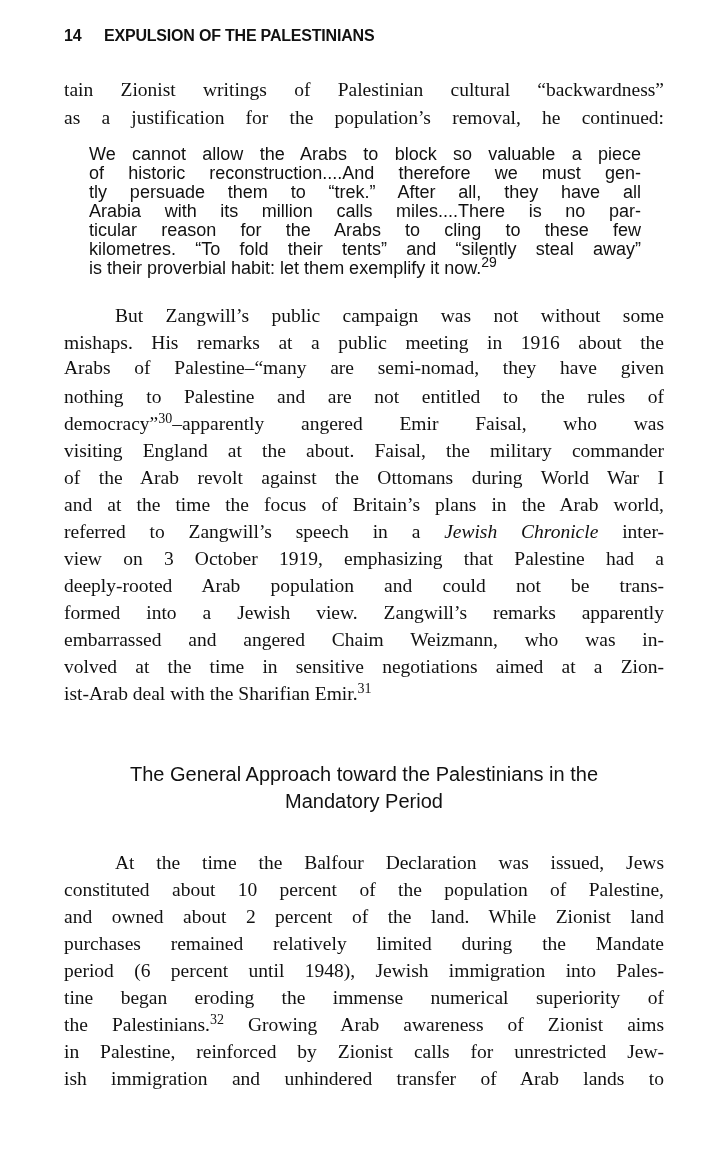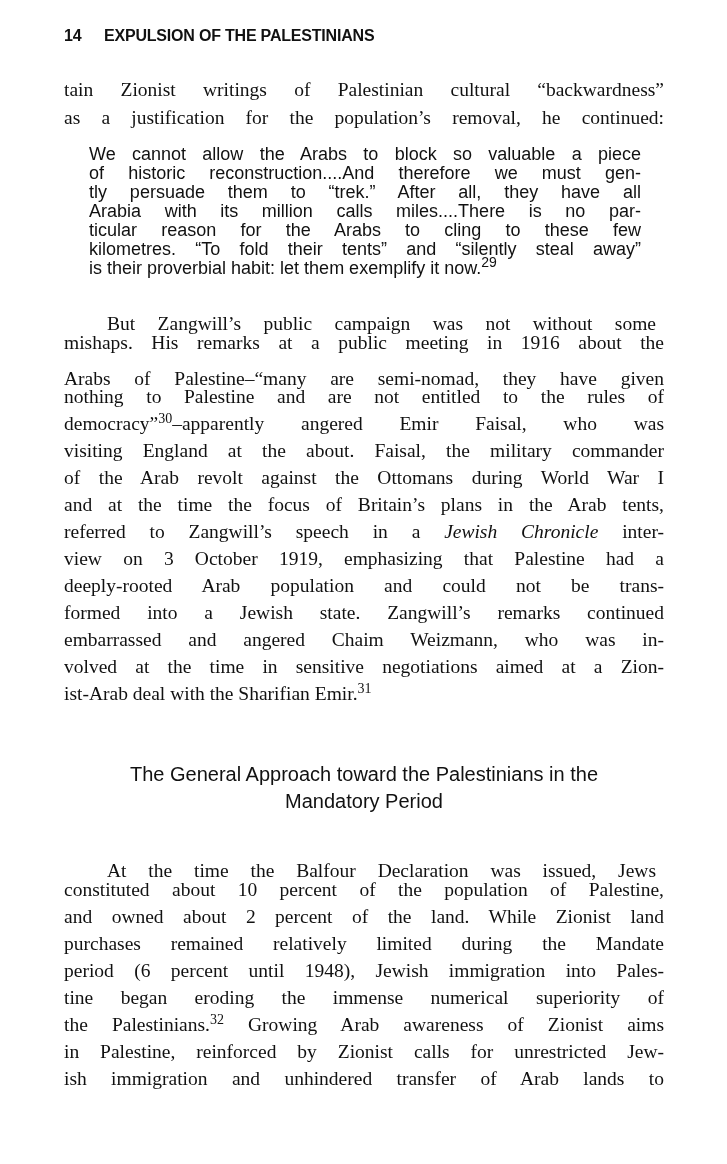--- a/index.html
+++ b/index.html
@@ -30,21 +30,21 @@
       left: 64px;
       width: 600px;
       font-size: 19.5px;
       line-height: 26px;
       white-space: nowrap;
       text-align: justify;
       text-align-last: justify;
       font-family: Liberation Serif, serif;
     }
     .line.last { text-align-last: left; }
-    .line.indent { left: 107px; width: 549px; margin-top: 8px; }
+    .line.indent { left: 115px; width: 549px; }
     .quote {
       position: absolute;
       left: 89px;
       width: 552px;
       font-size: 18px;
       line-height: 19.5px;
       white-space: nowrap;
       text-align: justify;
       text-align-last: justify;
     }
@@ -79,30 +79,30 @@
   <div class="quote" style="top:183px">tly persuade them to “trek.”  After all, they have all</div>
   <div class="quote" style="top:202px">Arabia with its million calls miles....There is no par-</div>
   <div class="quote" style="top:221px">ticular reason for the Arabs to cling to these few</div>
   <div class="quote" style="top:240px">kilometres. “To fold their tents” and “silently steal away”</div>
   <div class="quote last" style="top:259px"><span>is their proverbial habit: let them exemplify it now.</span><sup>29</sup></div>
 </div>
 
 <div>
   <div class="line indent" style="top:303px">But Zangwill’s public campaign was not without some</div>
   <div class="line" style="top:330px">mishaps.  His remarks at a public meeting in 1916 about the</div>
-  <div class="line" style="top:366px">Arabs of Palestine–“many are semi-nomad, they have given</div>
+  <div class="line" style="top:355px">Arabs of Palestine–“many are semi-nomad, they have given</div>
   <div class="line" style="top:384px">nothing to Palestine and are not entitled to the rules of</div>
   <div class="line" style="top:411px"><span>democracy”</span><sup>30</sup><span>–apparently angered Emir Faisal, who was</span></div>
   <div class="line" style="top:438px">visiting England at the about.  Faisal, the military commander</div>
   <div class="line" style="top:465px">of the Arab revolt against the Ottomans during World War I</div>
-  <div class="line" style="top:492px">and at the time the focus of Britain’s plans in the Arab tents,</div>
+  <div class="line" style="top:492px">and at the time the focus of Britain’s plans in the Arab world,</div>
   <div class="line" style="top:519px"><span>referred to Zangwill’s speech in a </span><em>Jewish Chronicle</em><span> inter-</span></div>
   <div class="line" style="top:546px">view on 3 October 1919, emphasizing that Palestine had a</div>
   <div class="line" style="top:573px">deeply-rooted Arab population and could not be trans-</div>
-  <div class="line" style="top:600px">formed into a Jewish state.  Zangwill’s remarks continued</div>
+  <div class="line" style="top:600px">formed into a Jewish view.  Zangwill’s remarks apparently</div>
   <div class="line" style="top:627px">embarrassed and angered Chaim Weizmann, who was in-</div>
   <div class="line" style="top:654px">volved at the time in sensitive negotiations aimed at a Zion-</div>
   <div class="line last" style="top:681px"><span>ist-Arab deal with the Sharifian Emir.</span><sup>31</sup></div>
 </div>
 
 <div>
   <div class="heading" style="top:761px">The General Approach toward the Palestinians in the</div>
   <div class="heading" style="top:788px">Mandatory Period</div>
 </div>
 

